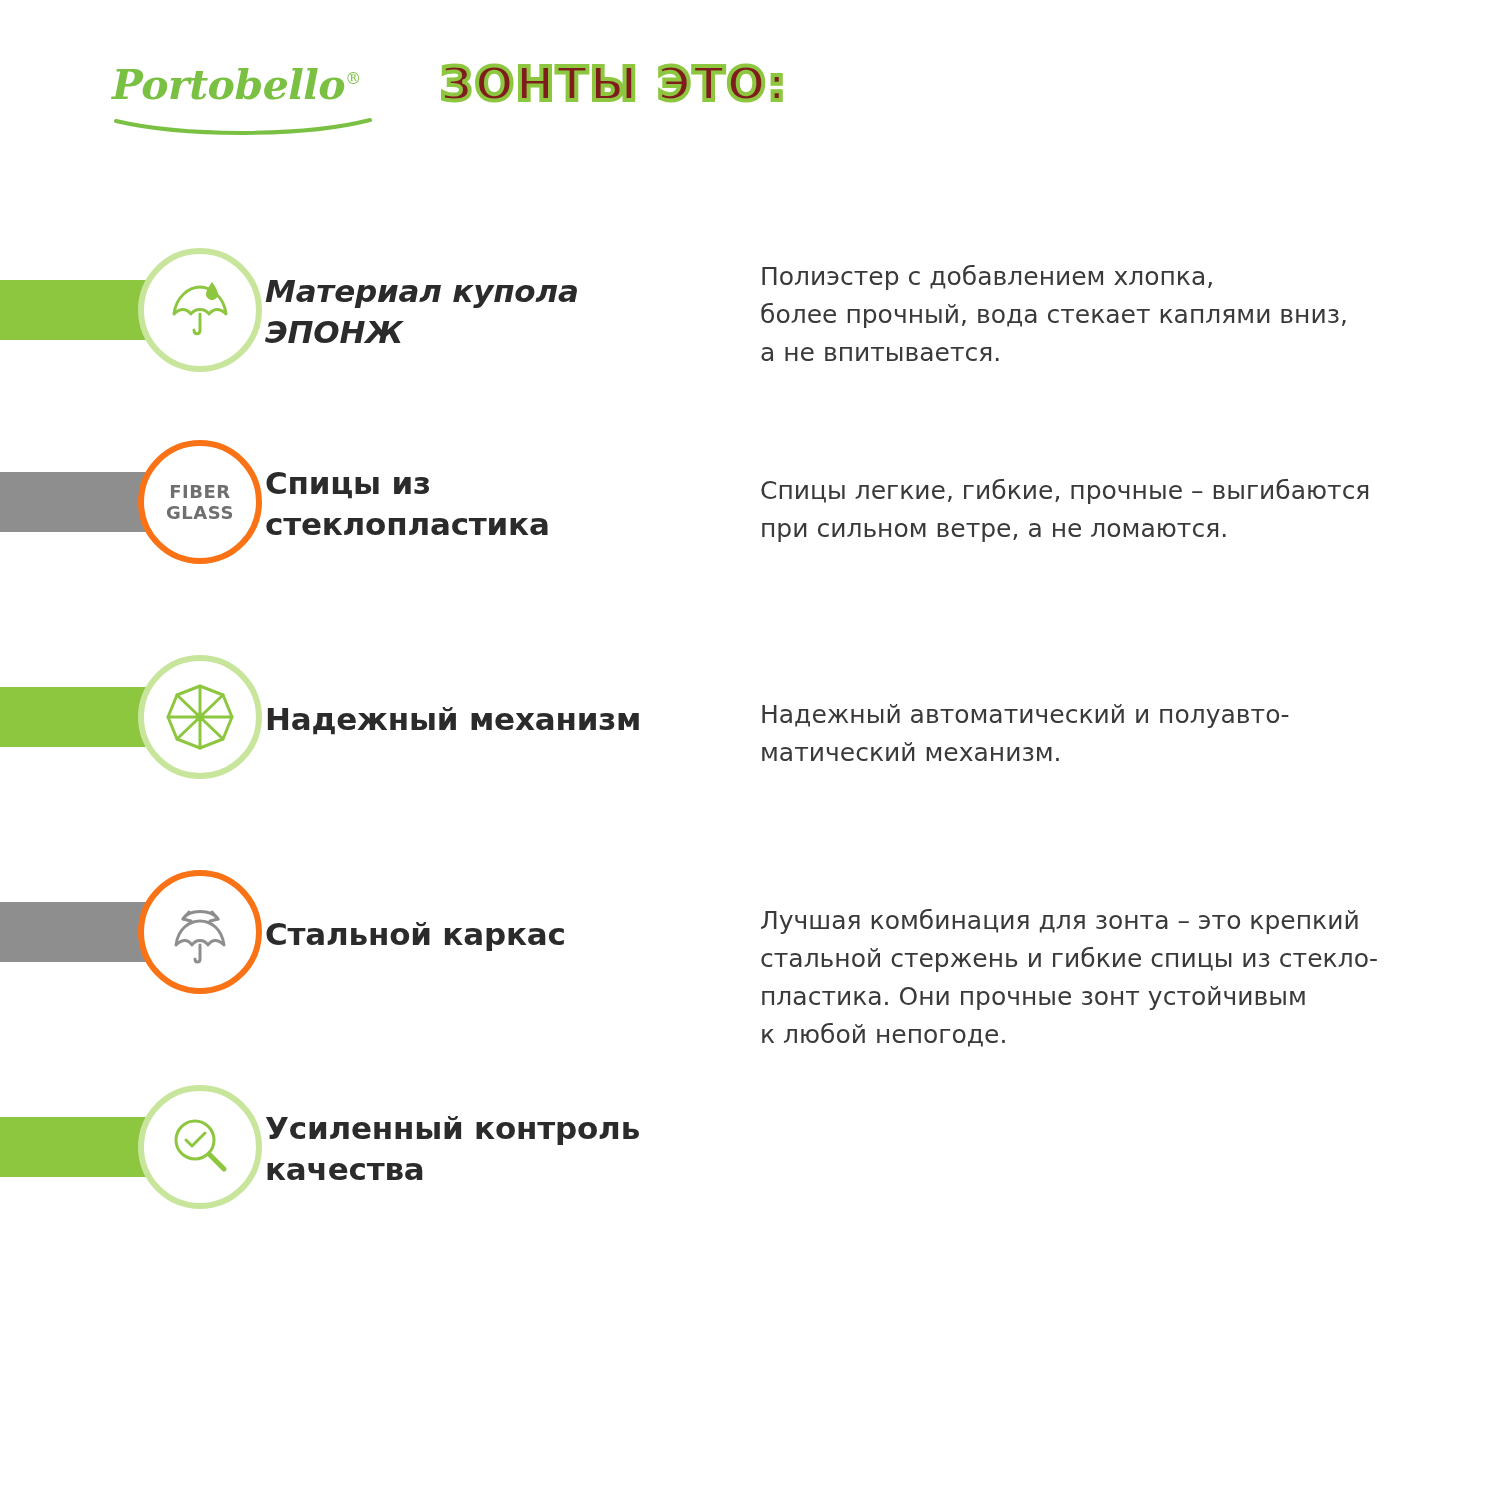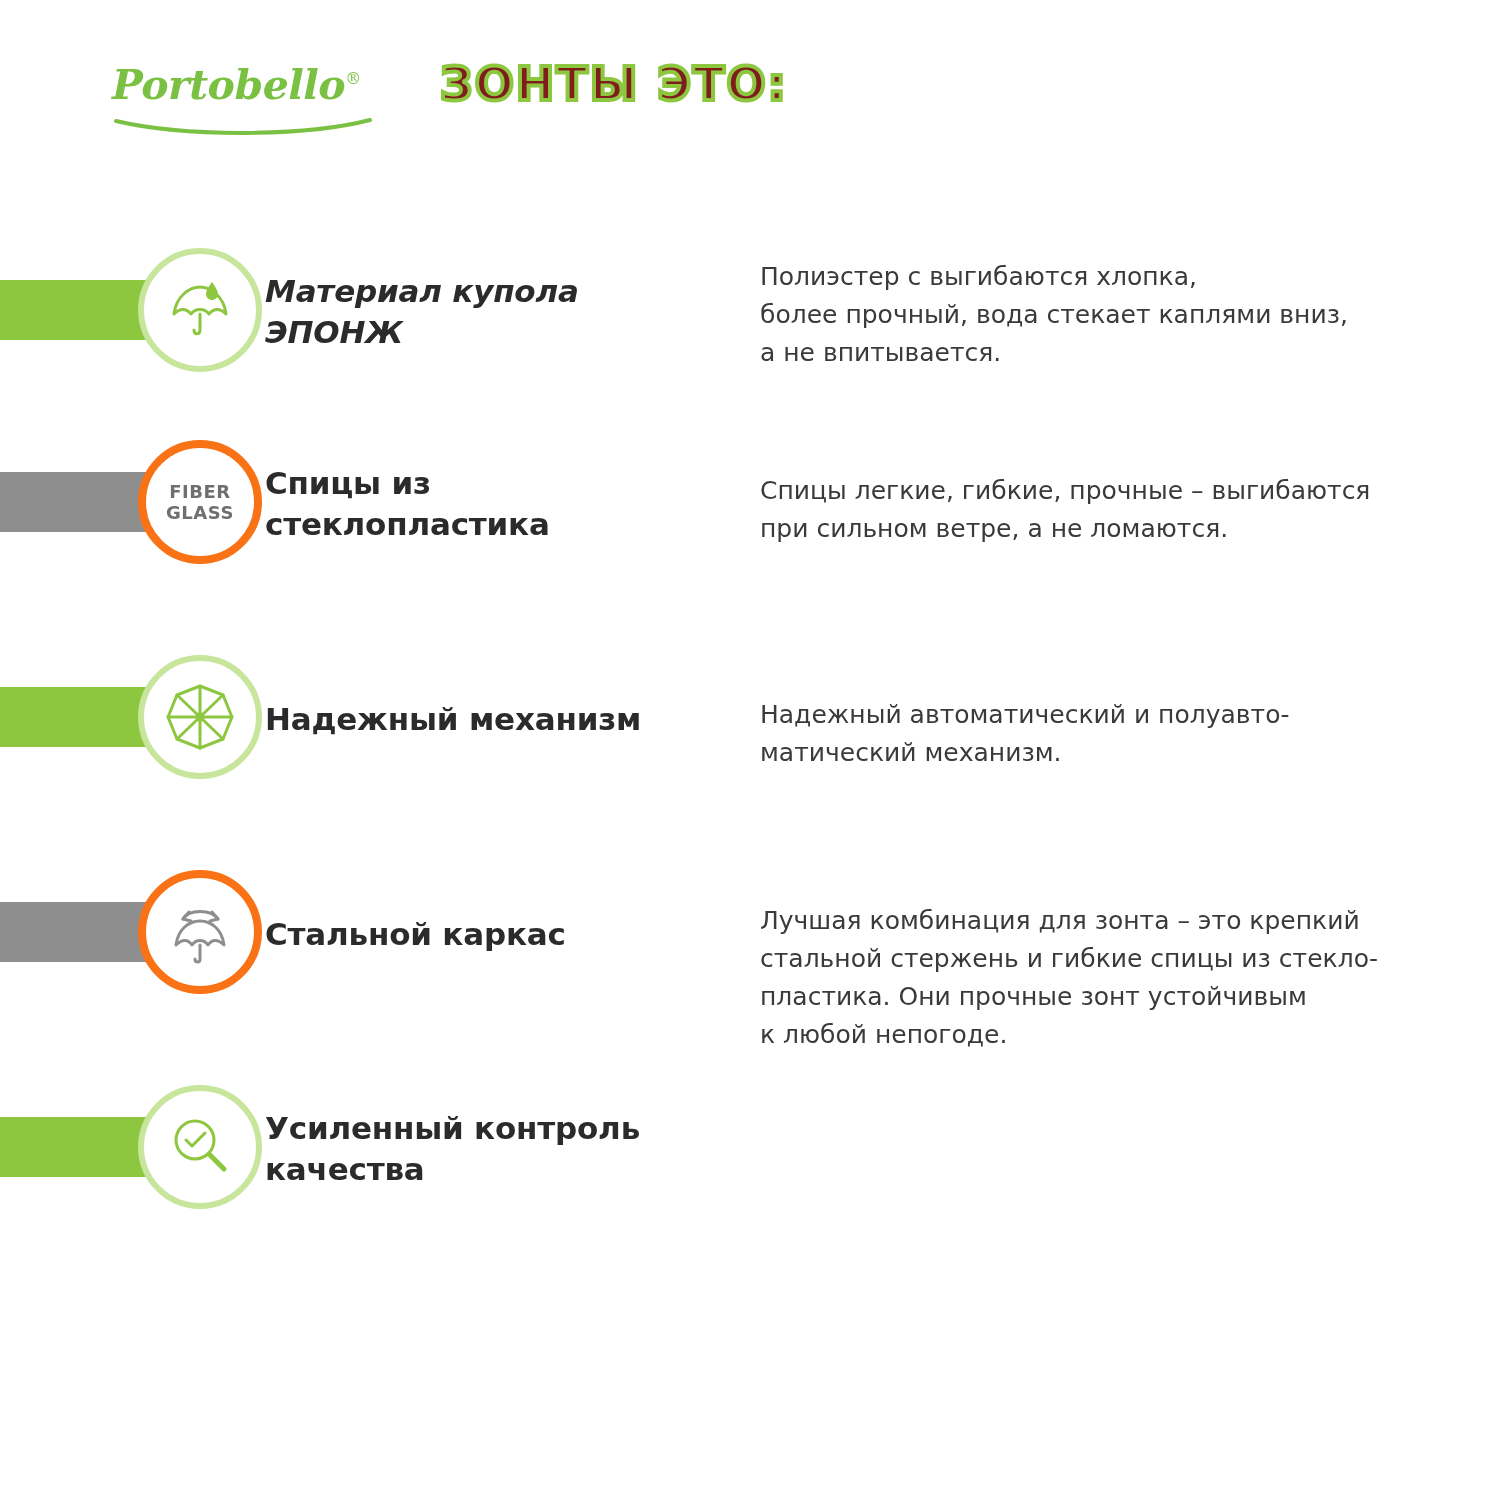--- a/index.html
+++ b/index.html
@@ -93,21 +93,21 @@
     width: 124px;
     height: 124px;
     border-radius: 50%;
     background: #ffffff;
     box-sizing: border-box;
     display: flex;
     align-items: center;
     justify-content: center;
   }
   .badge.green { border: 6px solid #c7e59b; }
-  .badge.gray  { border: 8px solid #f97316; }
+  .badge.gray  { border: 6px solid #f97316; }
 
   .badge svg { display: block; }
 
   .fiber-text {
     font-family: "DejaVu Sans", sans-serif;
     font-weight: bold;
     font-size: 18px;
     line-height: 1.18;
     color: #6f6f6f;
     text-align: center;
@@ -157,21 +157,21 @@
   <div class="bar green"></div>
   <div class="badge green">
     <svg width="72" height="72" viewBox="0 0 72 72">
       <path d="M10 40 C 12 22, 26 13, 36 13 C 46 13, 60 22, 62 40 C 56 34, 50 34, 45 40 C 41 34, 31 34, 27 40 C 22 34, 16 34, 10 40 Z" fill="none" stroke="#8dc63f" stroke-width="3" stroke-linejoin="round"></path>
       <path d="M36 40 L36 56 C 36 61, 30 61, 30 56" fill="none" stroke="#8dc63f" stroke-width="3" stroke-linecap="round"></path>
       <path d="M48 8 C 48 8, 42 16, 42 20 C 42 23.5, 45 26, 48 26 C 51 26, 54 23.5, 54 20 C 54 16, 48 8, 48 8 Z" fill="#8dc63f"></path>
     </svg>
   </div>
   <div class="headline" style="top:255px; margin-top:-232px;font-style:italic;">Материал купола
 ЭПОНЖ</div>
-  <div class="desc" style="top:10px">Полиэстер с выгибаются хлопка,
+  <div class="desc" style="top:10px">Полиэстер с добавлением хлопка,
 более прочный, вода стекает каплями вниз,
 а не впитывается.</div>
 </div>
 
 <div class="row" style="top:440px">
   <div class="bar gray"></div>
   <div class="badge gray">
     <div class="fiber-text">
       <div>FIBER</div>
       <div>GLASS</div>

